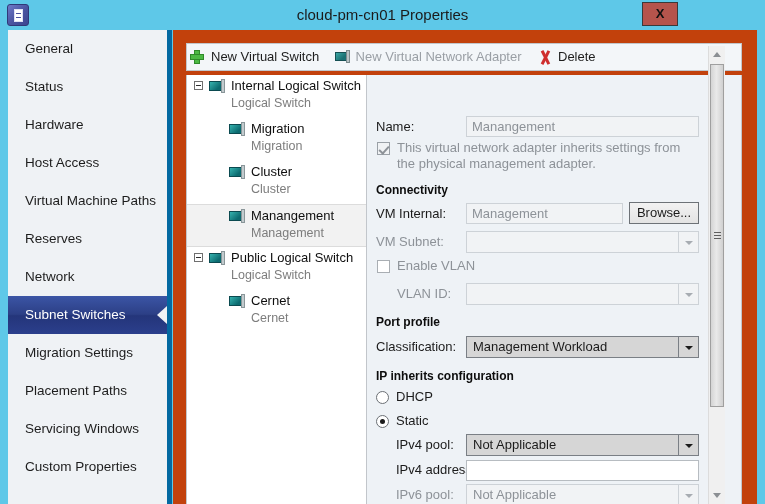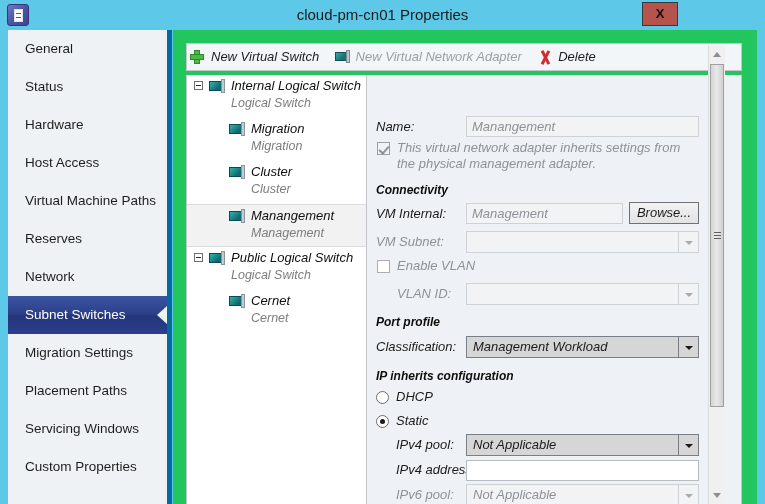--- a/index.html
+++ b/index.html
@@ -117,23 +117,22 @@
     border-bottom: 10px solid transparent;
     border-right: 11px solid #eff2f5;
   }
 
   
   .content {
     position: absolute;
     left: 173px; top: 30px;
     width: 584px;
     height: 474px;
-    background: #22c55e;
-    box-sizing: border-box;
-    font-style: italic;
+    background: #c2410c;
+    box-sizing: border-box;
   }
 
   .toolbar {
     position: absolute;
     left: 13px; top: 13px;
     width: 556px;
     height: 28px;
     background: #f3f6f9;
     border: 1px solid #c2c6cb;
     box-sizing: border-box;

